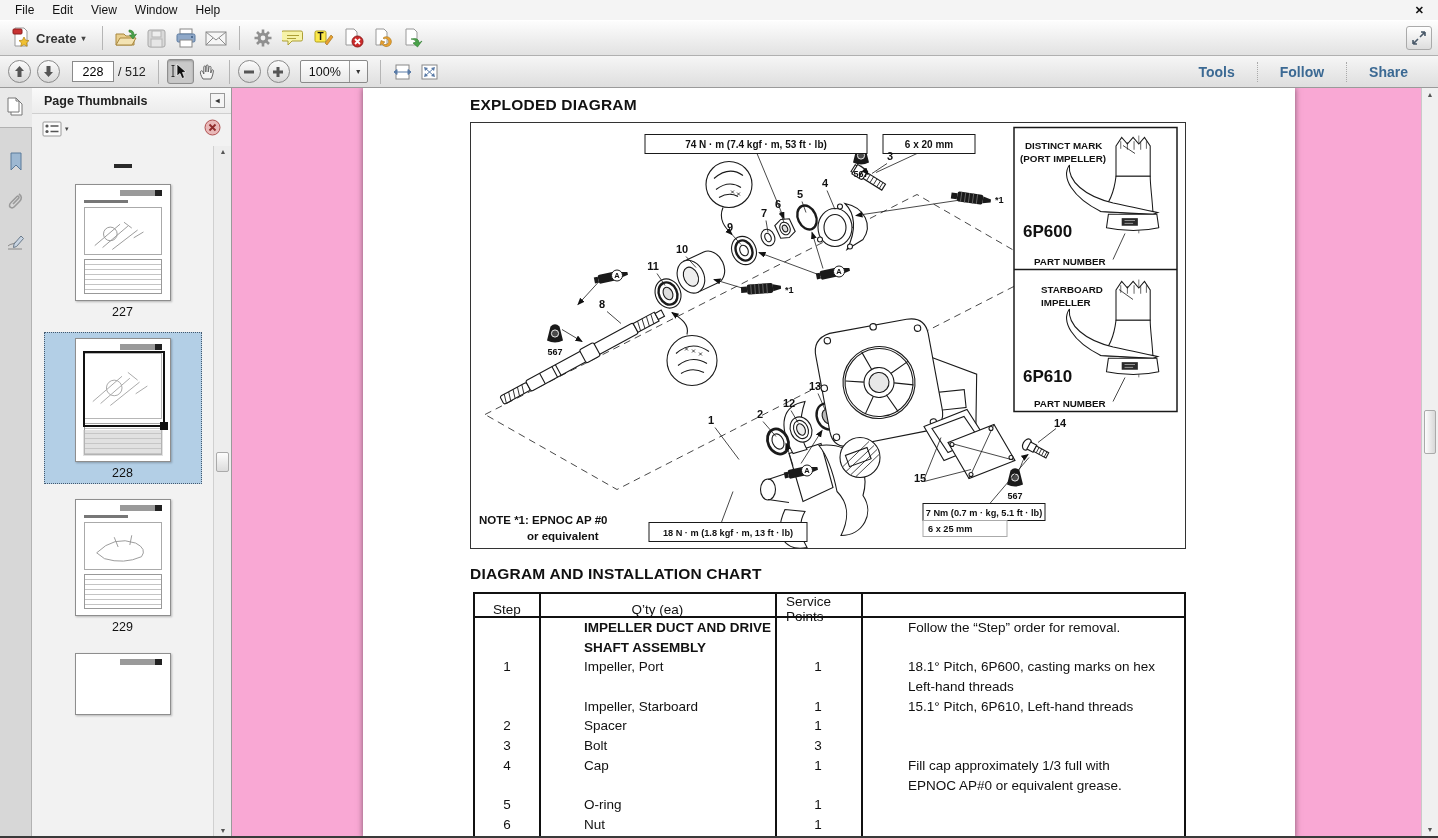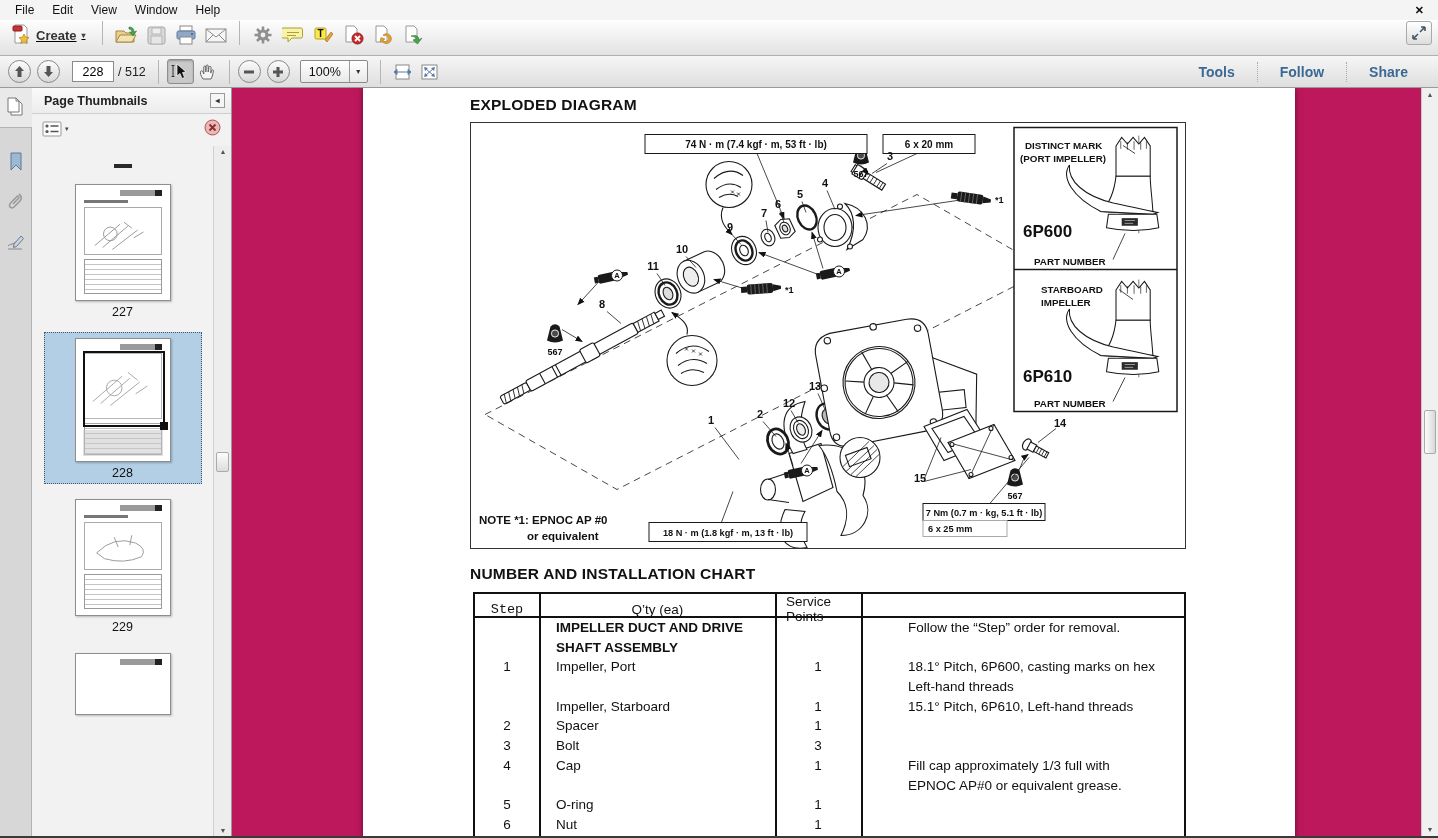--- a/index.html
+++ b/index.html
@@ -5,21 +5,21 @@
   * { margin:0; padding:0; box-sizing:border-box; font-family:"Liberation Sans", sans-serif; }
   html,body { width:1438px; height:838px; overflow:hidden; background:#fff; }
   .app { width:1438px; height:838px; display:flex; flex-direction:column; border-bottom:2px solid #3a3a3a; }
 
   
   .menubar { height:20px; background:#f4f4f4; display:flex; align-items:center; padding:0 6px; font-size:12px; color:#111; flex:0 0 auto; }
   .menu-item { padding:16px 9px; cursor:default; }
   .win-close { margin-left:auto; font-size:11px; font-weight:bold; color:#111; padding:0 8px; cursor:default; }
 
   
-  .toolbar { height:36px; background:linear-gradient(#fdfdfd,#e2e2e2); border-top:1px solid #fff; border-bottom:1px solid #b0b0b0; display:flex; align-items:flex-start; padding:0 6px; flex:0 0 auto;text-decoration:underline; }
+  .toolbar { height:36px; background:linear-gradient(#fdfdfd,#e2e2e2); border-top:1px solid #fff; border-bottom:1px solid #b0b0b0; display:flex; align-items:center; padding:0 6px; flex:0 0 auto; }
   .tb-sep { width:1px; height:24px; background:#b5b5b5; margin:0 8px; }
   .tb-btn { width:30px; height:28px; border:1px solid transparent; border-radius:3px; background:transparent; display:flex; align-items:center; justify-content:center; }
   .create-btn { display:flex; align-items:center; gap:5px; border:1px solid transparent; border-radius:3px; padding:2px 8px 2px 4px; font-size:13px; font-weight:bold; color:#333; background:transparent; }
   .caret { font-size:8px; color:#444; }
   .toolbar-right { margin-left:auto; }
   .expand-btn { width:26px; height:24px; border:1px solid #aaa; border-radius:3px; background:linear-gradient(#fff,#ddd); display:flex; align-items:center; justify-content:center; }
 
   
   .navbar { height:32px; background:linear-gradient(#f6f6f6,#dedede); border-bottom:1px solid #9a9a9a; display:flex; align-items:center; padding:0 8px; flex:0 0 auto; }
   .nav-circ { width:23px; height:23px; border-radius:50%; border:1px solid #888; background:linear-gradient(#fcfcfc,#d8d8d8); display:flex; align-items:center; justify-content:center; margin-right:6px; }
@@ -63,42 +63,42 @@
   .mp-view { position:absolute; top:12px; left:7px; width:82px; height:76px; border:2px solid #111; background:rgba(255,255,255,.15); }
   .mp-handle { position:absolute; right:-5px; bottom:-5px; width:8px; height:8px; background:#111; }
   .mp-shade { position:absolute; left:7px; right:7px; bottom:5px; height:26px; background:#c9c9c9; opacity:.55; }
   .thumb-label { margin-top:4px; font-size:12.5px; color:#111; }
 
   .pscroll { position:absolute; top:58px; right:0; bottom:0; width:18px; background:#ededed; border-left:1px solid #d0d0d0; }
   .pscroll .sb-up { position:absolute; top:2px; } .pscroll .sb-dn { position:absolute; bottom:2px; }
   .sb-arrow { left:0; width:18px; text-align:center; font-size:7px; color:#555; }
   .pscroll .sb-thumb { position:absolute; top:306px; left:2px; width:13px; height:20px; background:linear-gradient(#fdfdfd,#dcdcdc); border:1px solid #aaa; border-radius:2px; }
 
-  .docarea { flex:1; background:#be185d; position:relative; overflow:hidden; }
+  .docarea { flex:1; background:#f9a8d4; position:relative; overflow:hidden; }
   .page { position:absolute; left:131px; top:0; width:932px; height:750px; background:#fff; box-shadow:0 0 6px rgba(0,0,0,.5); }
 
   .vscroll { width:17px; background:#f0f0f0; border-left:1px solid #c9c9c9; position:relative; flex:0 0 auto; }
   .vscroll .sb-up { position:absolute; top:3px; width:16px; } .vscroll .sb-dn { position:absolute; bottom:3px; width:16px; }
   .vscroll .sb-thumb { position:absolute; top:322px; left:2px; width:12px; height:44px; background:linear-gradient(90deg,#fdfdfd,#d8d8d8); border:1px solid #aaa; border-radius:2px; }
 
   
   .doc-title { position:absolute; left:107px; font-size:15.5px; font-weight:bold; color:#111; letter-spacing:.2px; }
   #title1 { top:8px; } #title2 { top:477px; }
   .diagram { position:absolute; left:107px; top:34px; width:716px; height:427px; border:1px solid #333; }
   .diagram svg { width:714px; height:425px; display:block; }
 
   .ri-table { position:absolute; left:110px; top:504px; width:713px; height:246px; border:2px solid #111; border-bottom:none; font-size:13.5px; color:#111; overflow:hidden; }
   .ri-head { display:grid; grid-template-columns:64px 236px 86px 1fr; height:24px; border-bottom:2px solid #111; align-items:center; }
   .ri-head > div { height:100%; display:flex; align-items:center; padding-left:10px; }
-  .ri-head .c1 { justify-content:center; padding-left:0;font-family:Liberation Mono, monospace; }
+  .ri-head .c1 { justify-content:center; padding-left:0; }
   .ri-head .c3 { justify-content:center; padding-left:0; }
   .ri-body { display:grid; grid-template-columns:64px 236px 86px 1fr; grid-auto-rows:19.7px; }
   .ri-body > div { line-height:19.7px; white-space:nowrap; overflow:visible; }
   .cell-step { text-align:center; }
-  .cell-name { padding-left:17px; }
+  .cell-name { padding-left:17px;margin-left:28px; }
   .cell-qty { text-align:center; }
   .cell-svc { padding-left:11px;margin-left:36px; }
   .bcol { border-left:1.5px solid #111; }
   .bold { font-weight:bold; }
 
   
   .colline { position:absolute; top:0; bottom:0; width:1.5px; background:#111; }
 
   
   text { fill:#111; }
@@ -655,21 +655,21 @@
                 <text x="211" y="129" class="callout">10</text>
                 <text x="182" y="146" class="callout">11</text>
                 <text x="318" y="283" class="callout">12</text>
                 <text x="344" y="266" class="callout">13</text>
                 <text x="589" y="303" class="callout">14</text>
                 <text x="449" y="358" class="callout">15</text>
               </g>
         </svg>
         </div>
 
-        <div class="doc-title" id="title2">NUMBER AND INSTALLATION CHART</div>
+        <div class="doc-title" id="title2">DIAGRAM AND INSTALLATION CHART</div>
 
         <div class="ri-table">
           <div class="ri-head">
             <div class="c1">Step</div>
             <div class="c3 bcol">Q’ty (ea)</div>
             <div class="bcol">Service Points</div>
           </div>
           <div class="ri-body" id="ri-body">
               <div class="cell-step"></div>
               <div class="cell-name bold">IMPELLER DUCT AND DRIVE</div>

